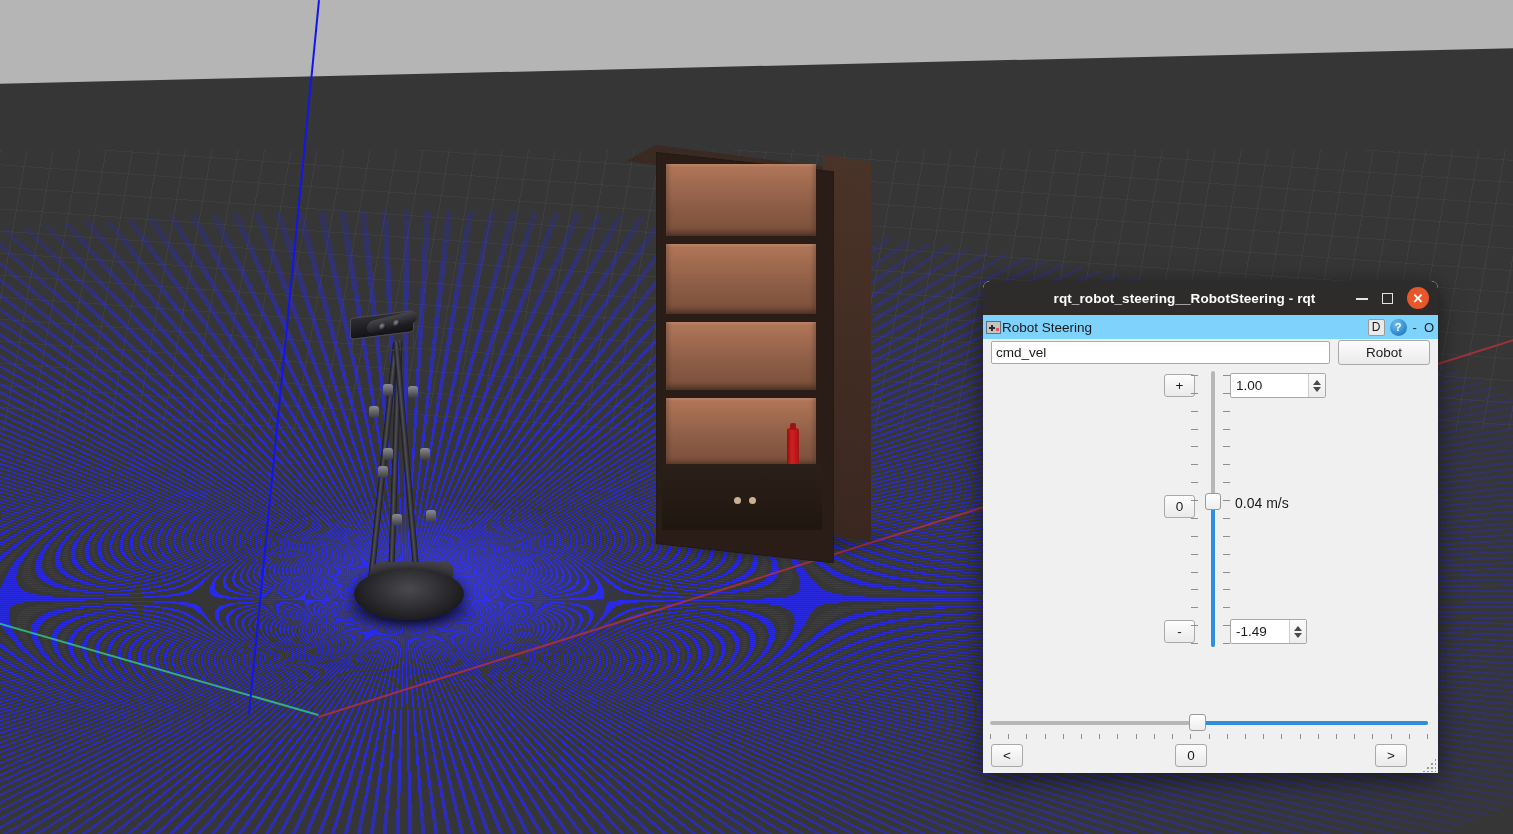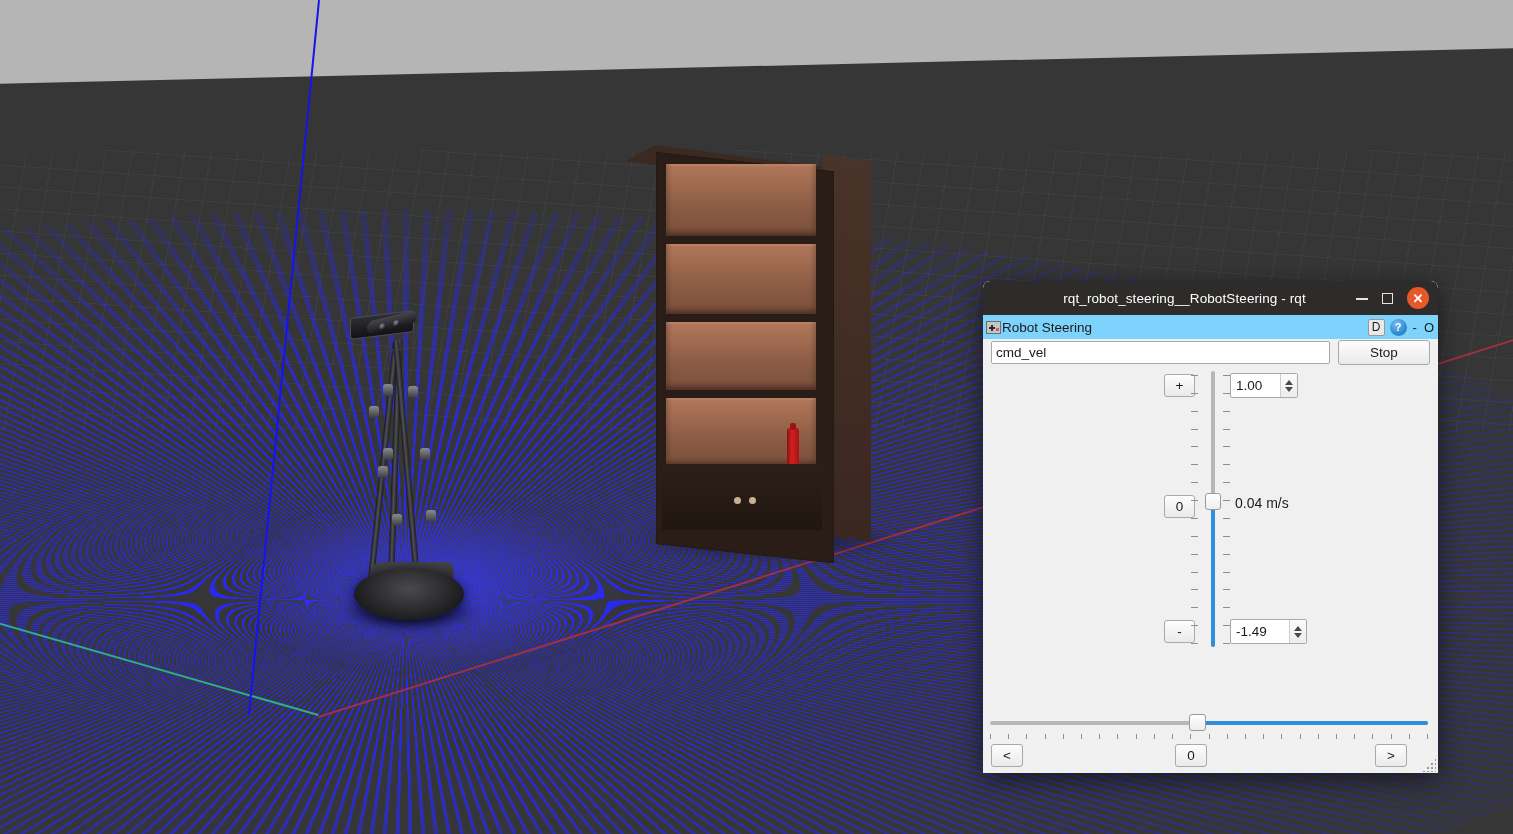--- a/index.html
+++ b/index.html
@@ -180,21 +180,21 @@
     overflow: hidden;
     background: #f0f0f0;
   }
   #titlebar {
     position: relative; height: 34px;
     background: #2e2c2b;
     border-radius: 7px 7px 0 0;
     display: flex; align-items: center; justify-content: center;
   }
   #title-text {
-    color: #ffffff; font-size: 13.5px; font-weight: normal;
+    color: #ffffff; font-size: 13.5px; font-weight: bold;
     letter-spacing: .1px;
     margin-right: 52px;
   }
   #win-btns {
     position: absolute; right: 9px; top: 0; height: 34px;
     display: flex; align-items: center; gap: 14px;
   }
   .win-btn { cursor: default; }
   #btn-min {
     width: 12px; height: 12px; position: relative;
@@ -282,21 +282,21 @@
   }
   .spin .sarrows {
     width: 17px; border-left: 1px solid #cdcdcd;
     background: linear-gradient(180deg,#fbfbfb,#ededed);
     display: flex; flex-direction: column; align-items: center; justify-content: center; gap: 2px;
   }
   .arr-up, .arr-dn { width: 0; height: 0; border-left: 4px solid transparent; border-right: 4px solid transparent; }
   .arr-up { border-bottom: 5px solid #4a4a4a; }
   .arr-dn { border-top: 5px solid #4a4a4a; }
 
-  #spin-max { left: 239px; top: 2px; width: 68px; text-align: right; }
+  #spin-max { left: 239px; top: 2px; width: 96px; text-align: right; }
   #spin-min { left: 239px; top: 248px; width: 77px; }
 
   
   #vslider { position: absolute; left: 216px; top: 0px; width: 12px; height: 276px; }
   #vgroove {
     position: absolute; left: 4px; top: 0; width: 4px; height: 276px;
     background: #b7b7b7; border-radius: 2px;
   }
   #vfill {
     position: absolute; left: 4px; top: 132px; width: 4px; height: 144px;
@@ -423,21 +423,21 @@
       <div id="dock-help">?</div>
       <div id="dock-min">-</div>
       <div id="dock-float">O</div>
     </div>
   </div>
 
   <div id="dock-body">
 
     <div class="row-topic">
       <input id="topic-input" type="text" value="cmd_vel" style="">
-      <div class="qbtn" id="btn-stop">Stop</div>
+      <div class="qbtn" id="btn-stop">Robot</div>
     </div>
 
     <div id="vzone">
       <div class="qbtn" id="btn-plus">+</div>
       <div class="qbtn" id="btn-zero-v">0</div>
       <div class="qbtn" id="btn-minus">-</div>
 
       <div class="spin" id="spin-max">
         <div class="sval">1.00</div>
         <div class="sarrows">

